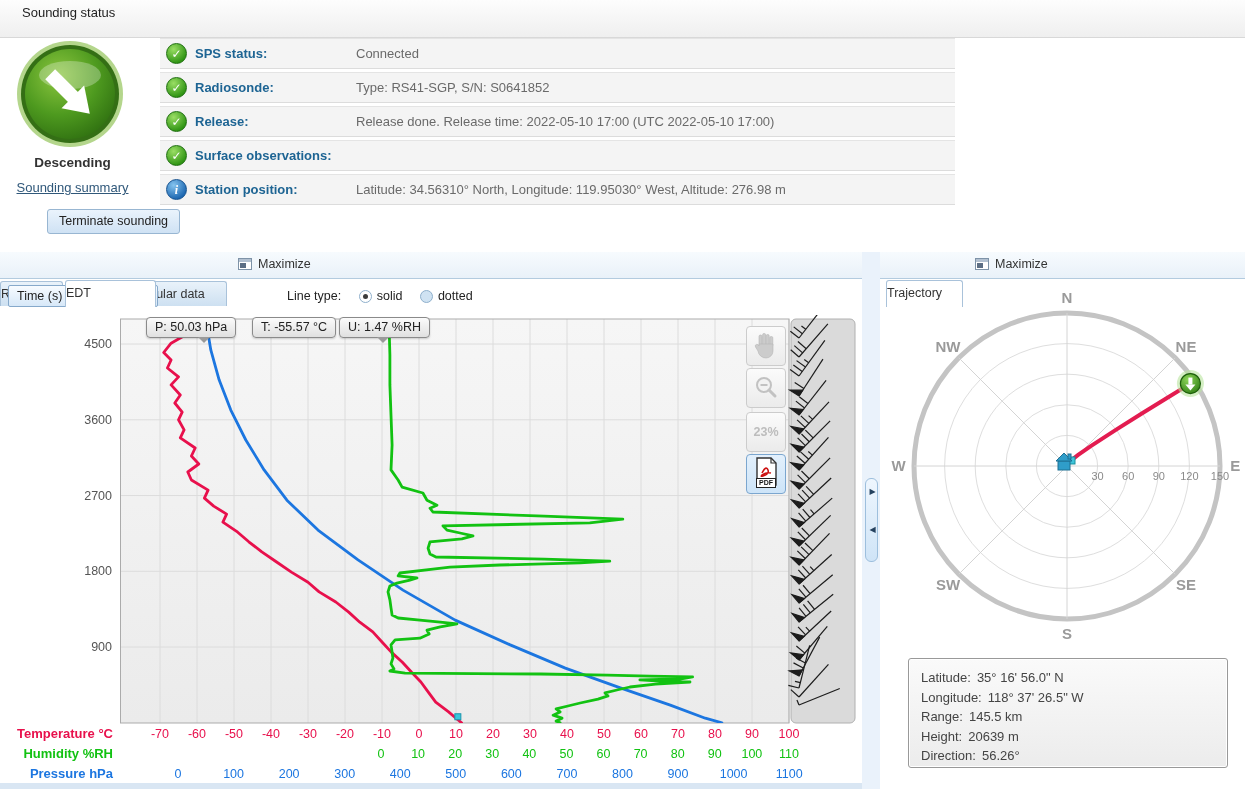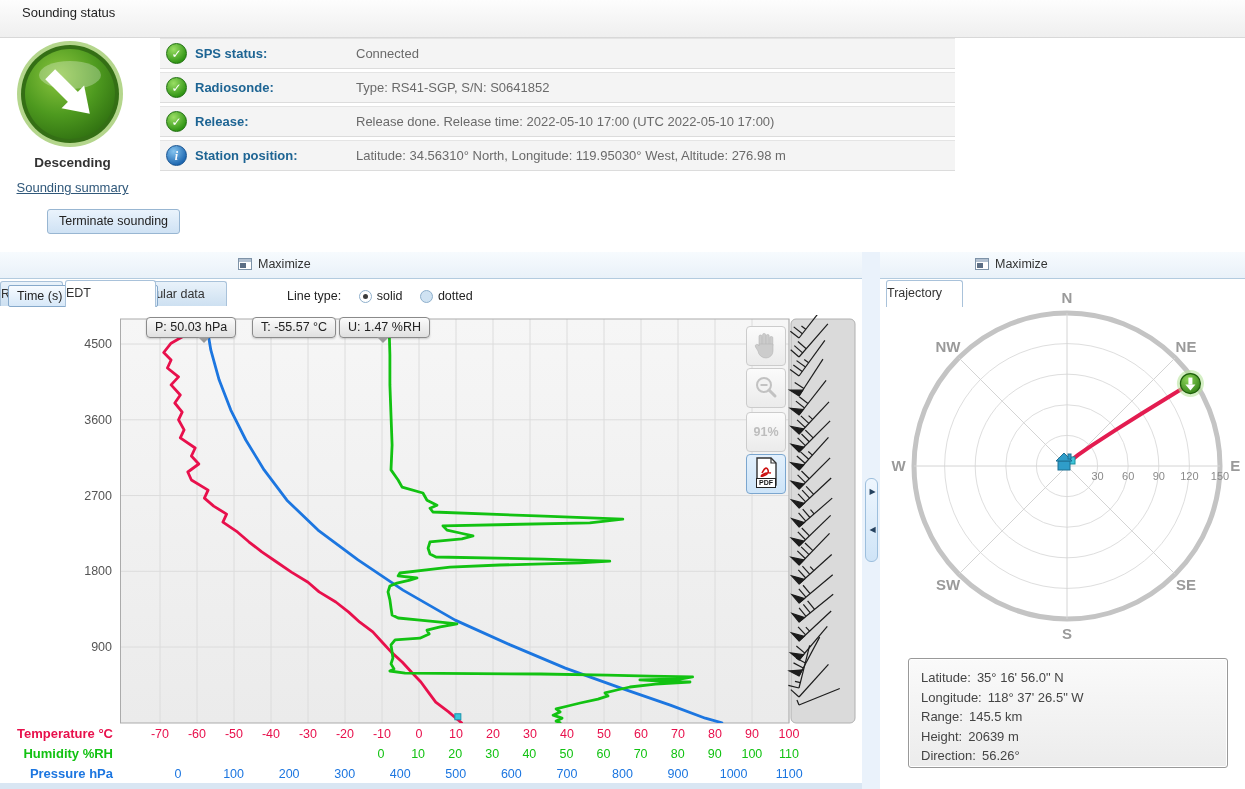--- a/index.html
+++ b/index.html
@@ -137,20 +137,25 @@
     </div>
     <div class="srow">
       <span class="sicon ok"></span>
       <span class="slabel">Radiosonde:</span>
       <span class="svalue">Type: RS41-SGP, S/N: S0641852</span>
     </div>
     <div class="srow">
       <span class="sicon ok"></span>
       <span class="slabel">Release:</span>
       <span class="svalue">Release done. Release time: 2022-05-10 17:00 (UTC 2022-05-10 17:00)</span>
+    </div>
+    <div class="srow">
+      <span class="sicon ok"></span>
+      <span class="slabel">Surface observations:</span>
+      <span class="svalue"></span>
     </div>
     <div class="srow">
       <span class="sicon info"></span>
       <span class="slabel">Station position:</span>
       <span class="svalue">Latitude: 34.56310° North, Longitude: 119.95030° West, Altitude: 276.98 m</span>
     </div>
   </div>
 
   <div class="tabbar left">
     <div class="tab" style="left:0;width:63px;">Raw PTU</div>
@@ -429,21 +434,21 @@
     </svg>
   </div>
   <div class="tbtn" style="top:368px;">
     <svg width="38" height="38" viewBox="0 0 38 38">
       <circle cx="17" cy="16" r="7" fill="#f2f2f2" stroke="#c2c2c2" stroke-width="2"></circle>
       <line x1="13.5" y1="16" x2="20.5" y2="16" stroke="#c2c2c2" stroke-width="2"></line>
       <line x1="22" y1="21" x2="28" y2="27" stroke="#c2c2c2" stroke-width="3" stroke-linecap="round"></line>
     </svg>
   </div>
   <div class="tbtn" style="top:412px;">
-    <span class="zoom100">91%</span>
+    <span class="zoom100">23%</span>
   </div>
   <div class="tbtn pdf" style="top:454px;">
     <svg width="38" height="34" viewBox="0 0 38 34">
       <polygon points="10,3 24,3 29,8 29,30 10,30" fill="#fff" stroke="#333" stroke-width="1.4"></polygon>
       <polyline points="24,3 24,8 29,8" fill="none" stroke="#333" stroke-width="1.2"></polyline>
       <path d="M15 18 q4 -8 6 -3 q1.5 4 -5 6 q-3 1 -1 -1 q4 -3 9 -2" fill="none" stroke="#cc1111" stroke-width="1.6"></path>
     </svg>
     <span class="pdf-label">PDF</span>
   </div>
 

